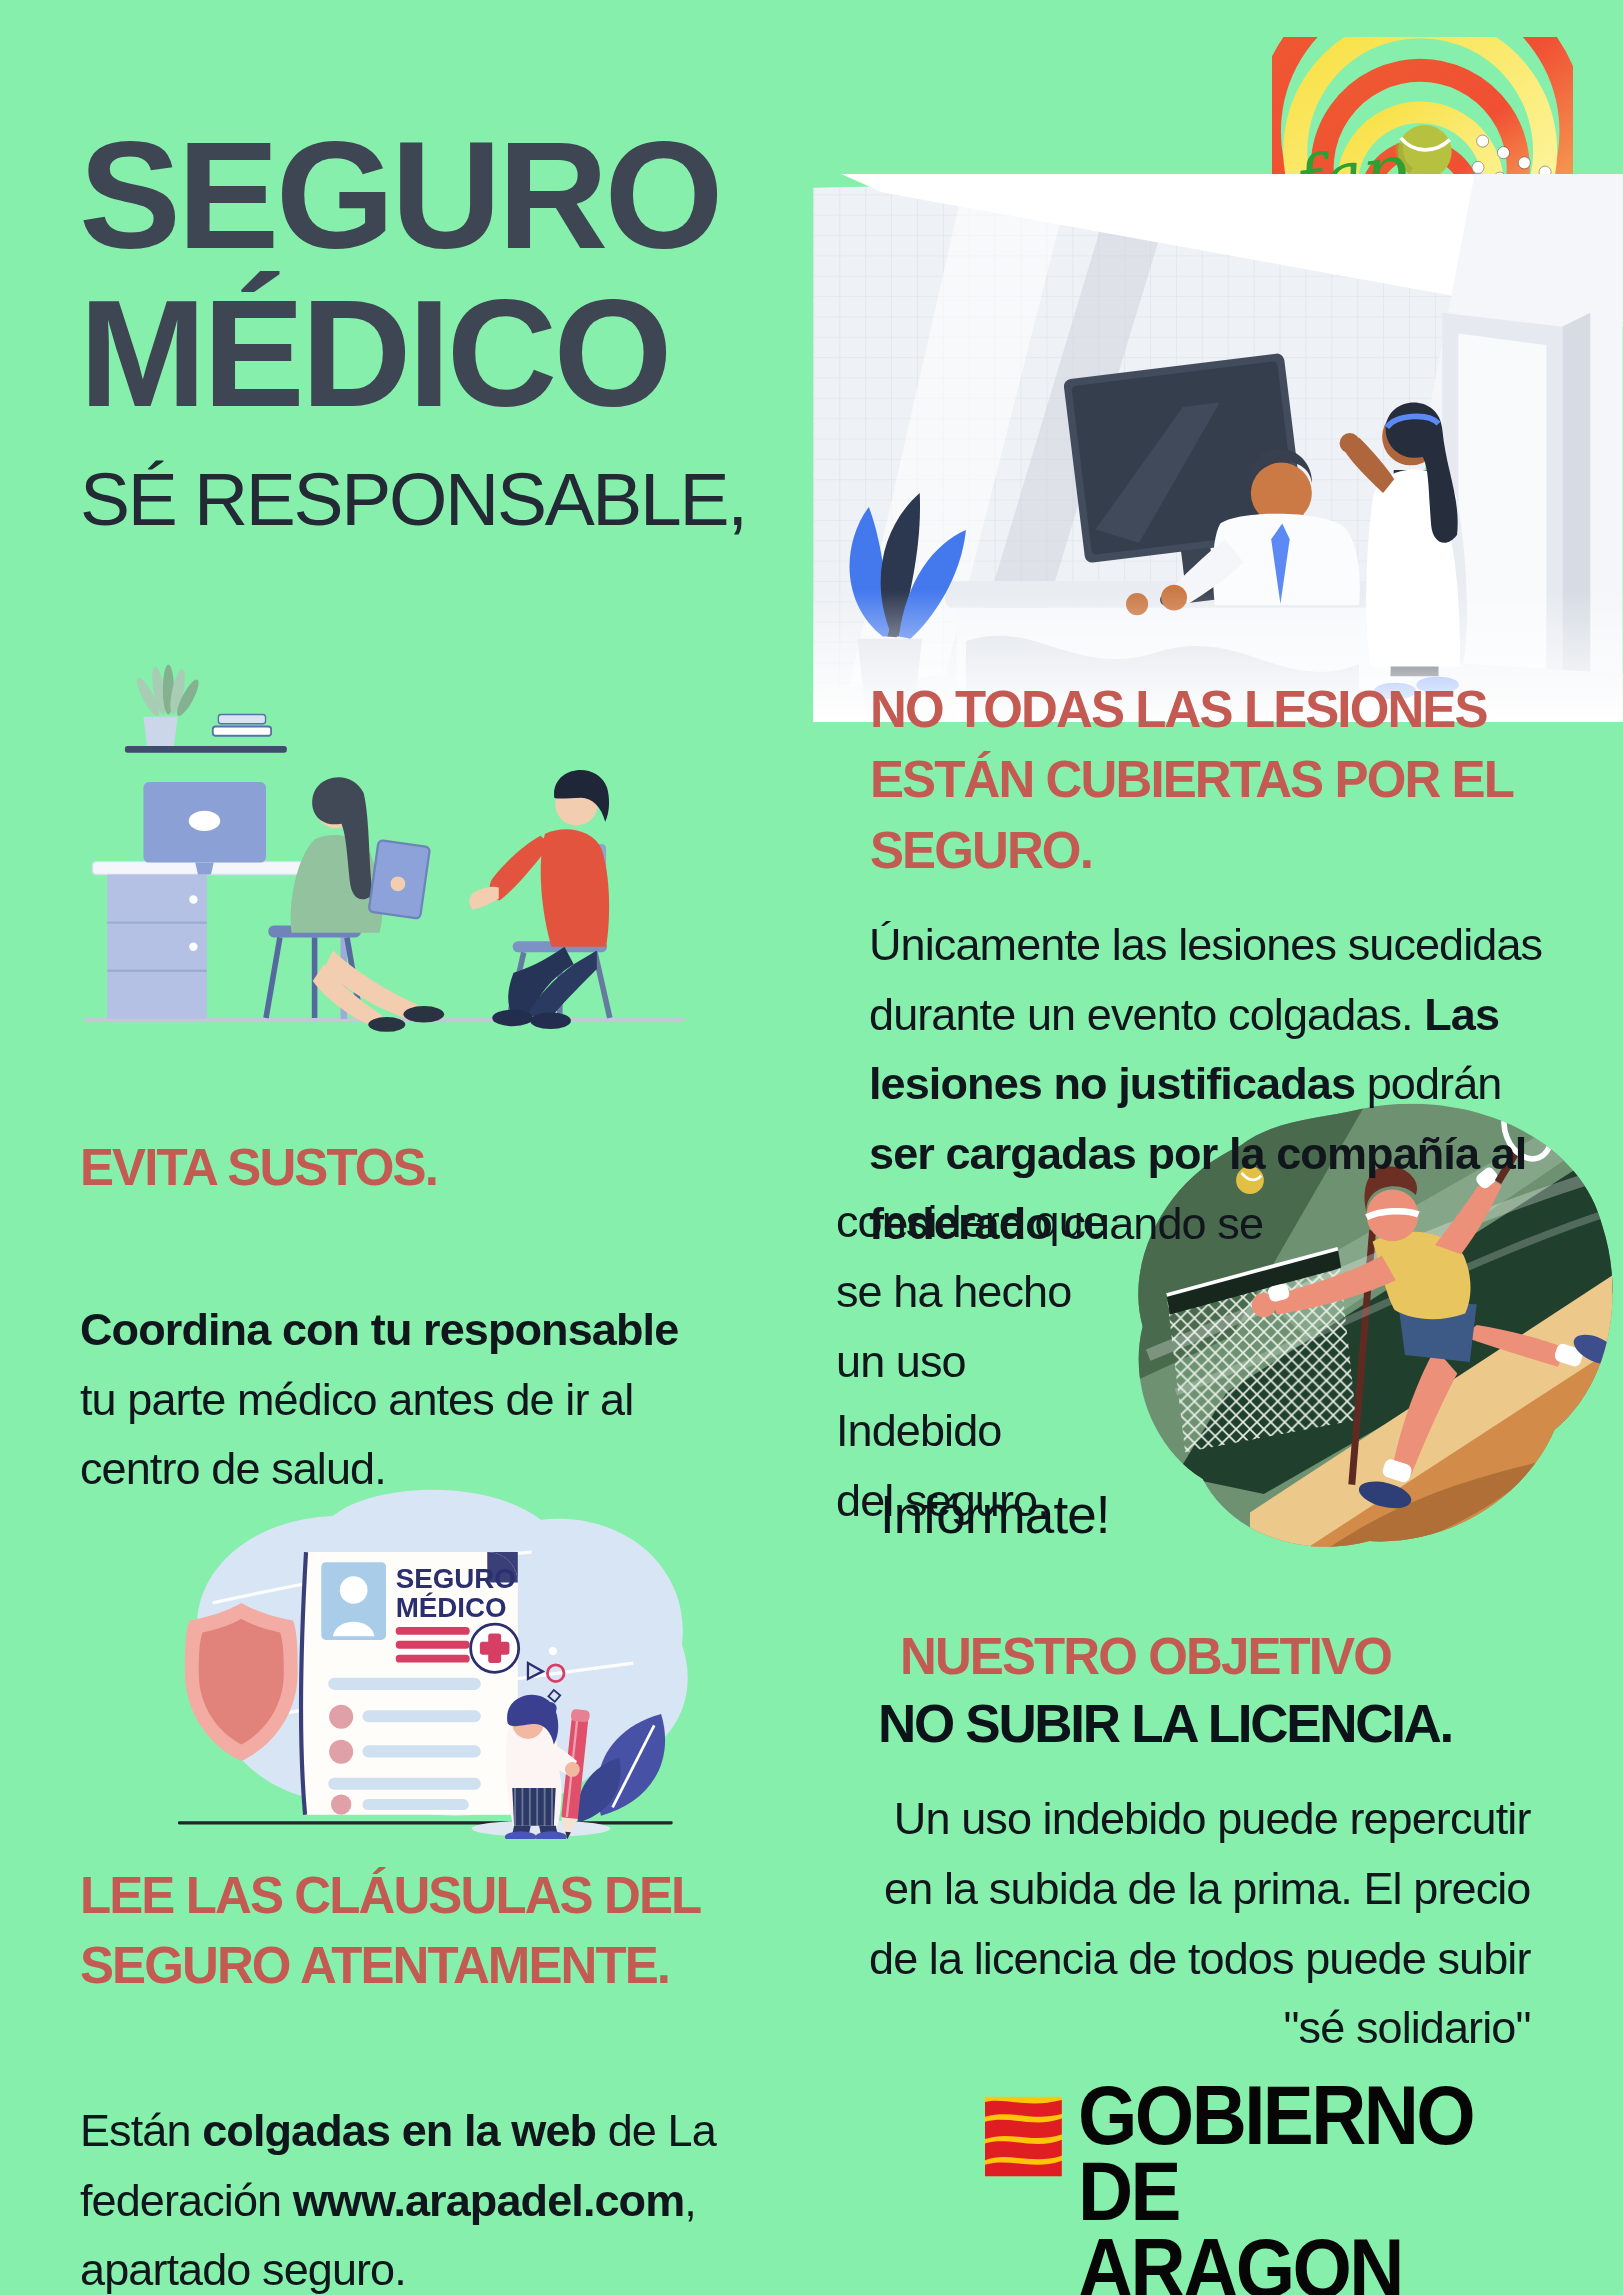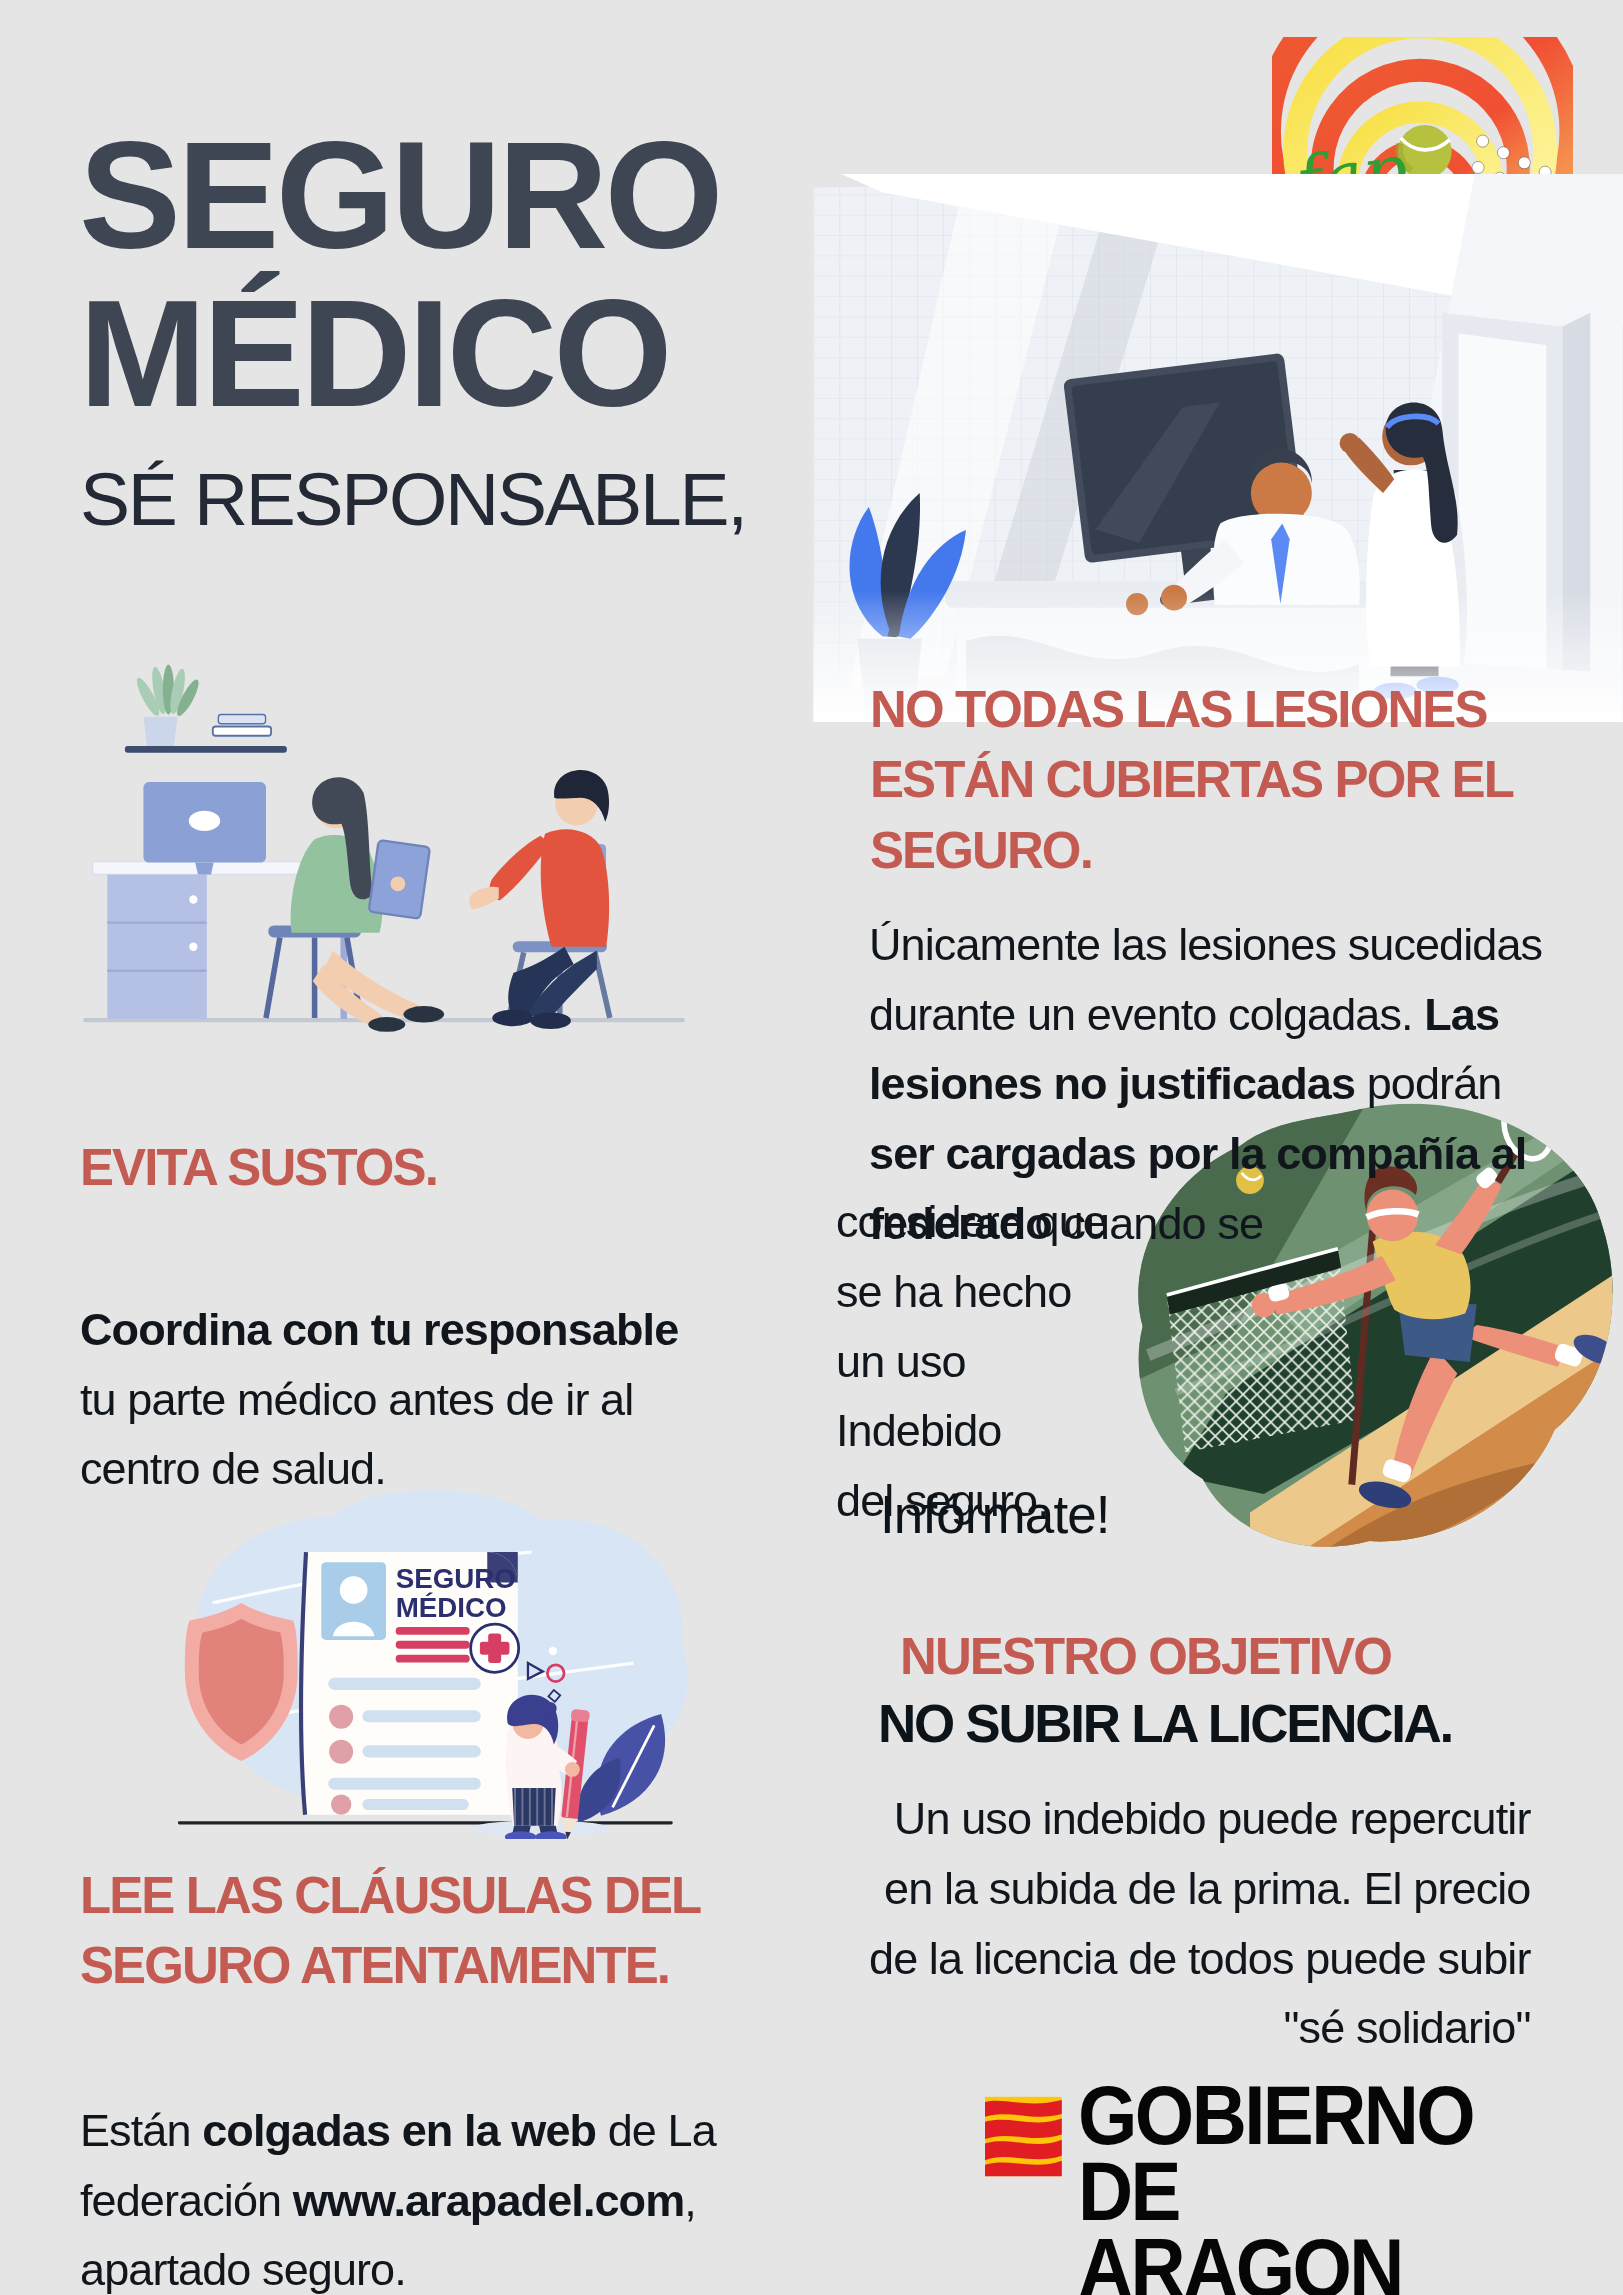--- a/index.html
+++ b/index.html
@@ -1,16 +1,16 @@
 <!DOCTYPE html>
 <html style="font-size:7.4px"><head>
 <meta charset="utf-8">
 <style>
   html,body{margin:0;padding:0;background:#ffffff;}
-  .poster{position:relative;width:1623px;height:2295px;background:#e5e5e5;overflow:hidden;
+  .poster{position:relative;width:1623px;height:2295px;background:#86efac;overflow:hidden;
           font-family:"Liberation Sans",sans-serif;color:#10161c;}
   .abs{position:absolute;}
   .pre{white-space:pre-line;}
   .title{font-size:153px;font-weight:700;line-height:1.03;letter-spacing:-3.7px;color:#3e4553;}
   .sub1{font-size:75px;font-weight:400;letter-spacing:-2.3px;color:#232a35;}
   .sub2{font-size:55px;font-weight:400;letter-spacing:-1.9px;color:#232a35;}
   .redh{font-size:51px;font-weight:700;letter-spacing:-1.9px;color:#c45b52;line-height:1.38;}
   .darkh{font-size:53px;font-weight:700;letter-spacing:-2.3px;color:#0c1319;line-height:1.3;}
   .body-t{font-size:45px;letter-spacing:-0.9px;line-height:1.55;color:#10161c;}
   .b{font-weight:700;}

